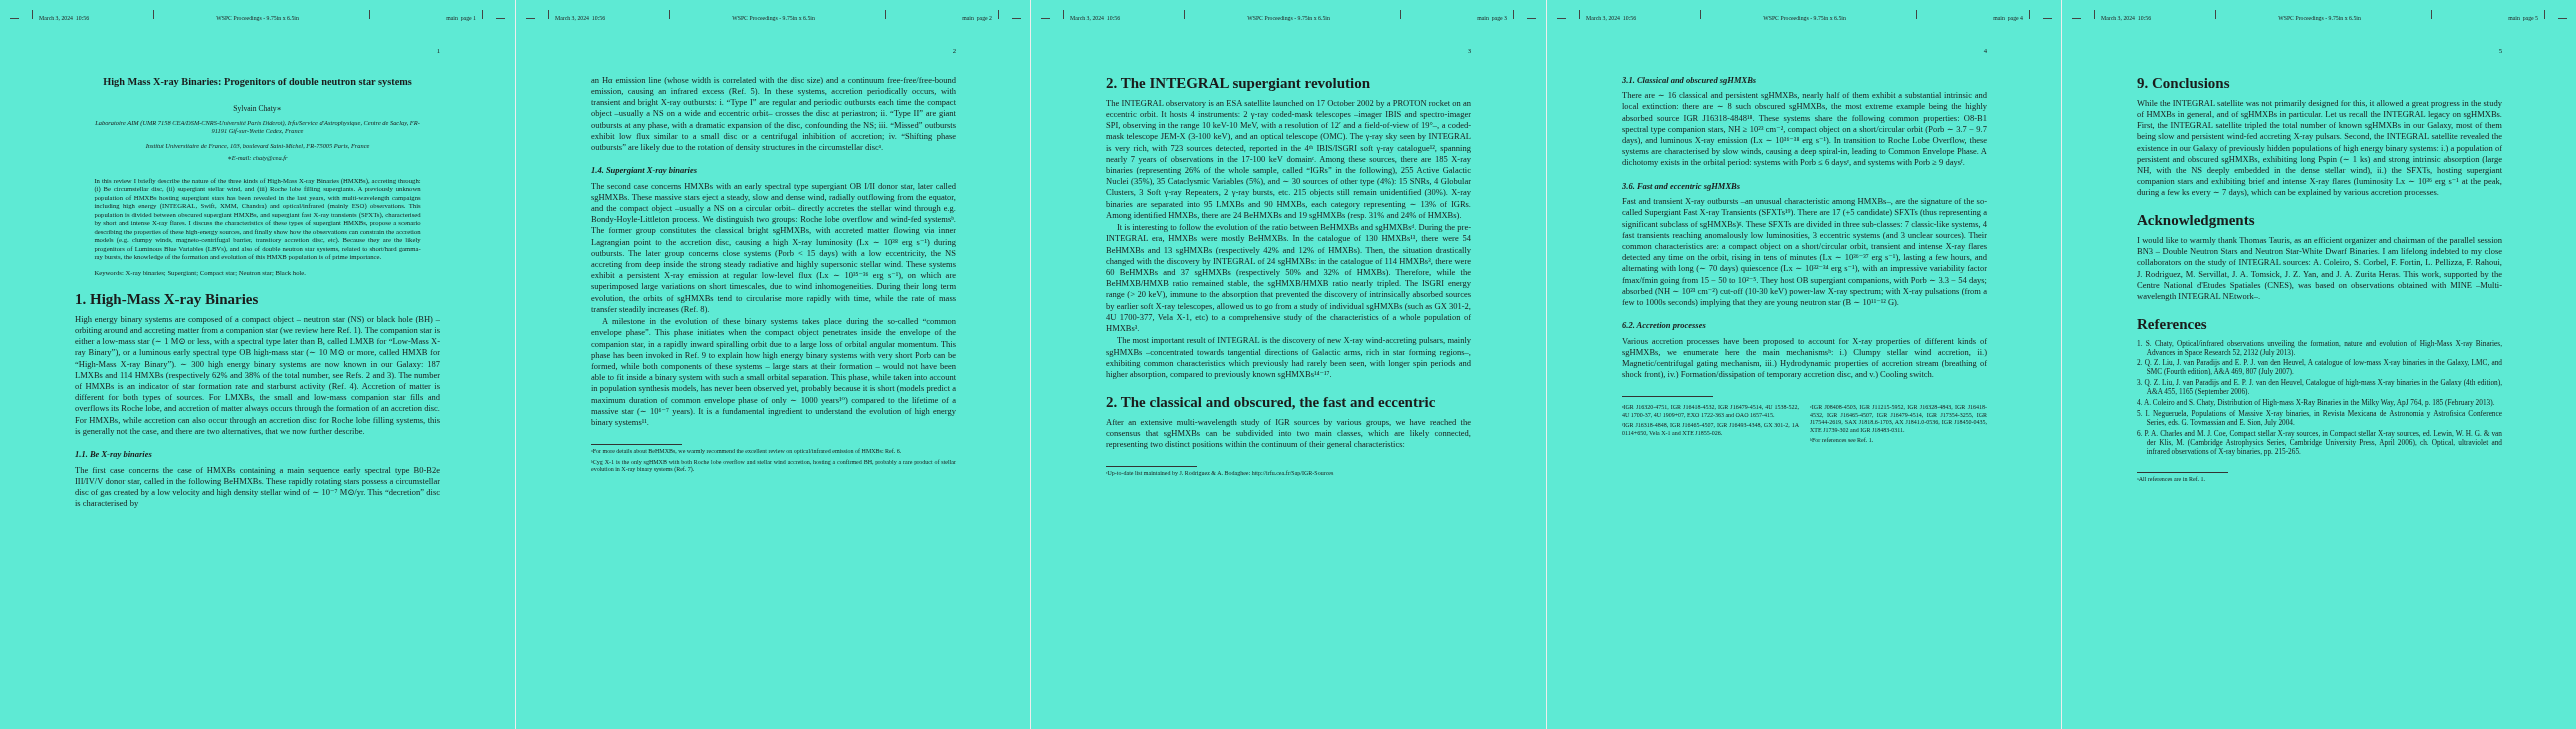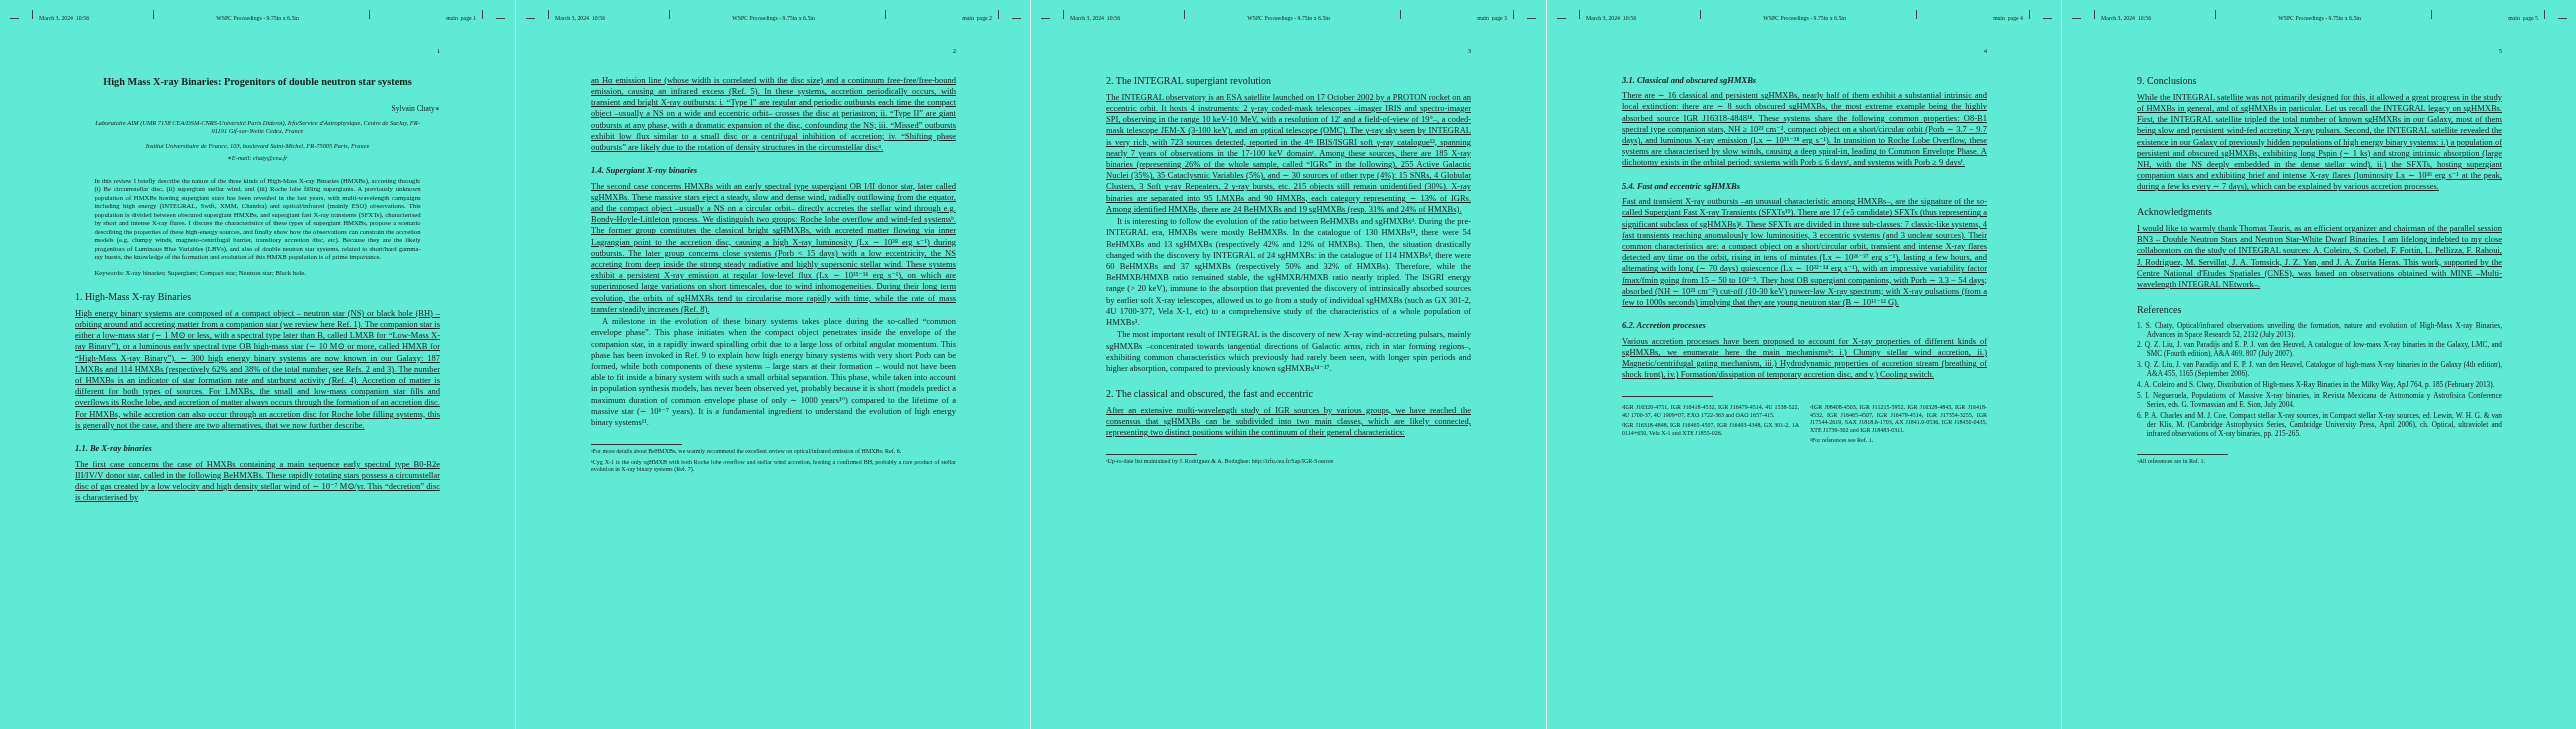--- a/index.html
+++ b/index.html
@@ -11,29 +11,29 @@
   .hdr{position:absolute;top:13.4px;left:0;right:0;height:9.7px;font-size:5.8px;color:#222;}
   .hdr-l{position:absolute;left:39px;top:1.2px;white-space:pre;}
   .hdr-c{position:absolute;left:0;right:0;top:1.2px;text-align:center;}
   .hdr-r{position:absolute;right:39px;top:1.2px;white-space:pre;}
   .tick-v{position:absolute;top:9.7px;width:0.6px;height:9.7px;background:#444;}
   .tick-h{position:absolute;top:18px;width:9.7px;height:0.6px;background:#444;}
   
   .tb{position:absolute;top:47px;left:75px;width:365px;}
   .folio{text-align:right;font-size:6.7px;margin-bottom:20.7px;}
   .title{font-size:10.3px;font-weight:bold;text-align:center;line-height:13.4px;margin:16px 3.6px 0 3.6px;}
-  .author{font-size:7.6px;text-align:right;margin-top:16px;}
+  .author{font-size:7.6px;text-align:center;margin-top:16px;}
   .affil{font-size:6.4px;font-style:italic;text-align:center;line-height:8.2px;margin:6px 16px 0 16px;}
   .email{font-size:6.4px;font-style:italic;text-align:center;margin-top:4.3px;}
   .abstract{font-size:6.7px;line-height:8.5px;text-align:justify;margin:14.6px 19.4px 0 19.4px;}
   .keywords{font-size:6.7px;line-height:8.5px;text-align:justify;margin:7.3px 19.4px 0 19.4px;}
-  .sechead{font-size:10px;font-weight:normal;margin:13.4px 0 6px 0;}
+  .sechead{font-size:15px;font-weight:bold;margin:13.4px 0 6px 0;}
   .subsechead{font-size:8.5px;font-weight:bold;font-style:italic;margin:12px 0 5.5px 0;}
   .p{font-size:8.5px;line-height:11.2px;text-align:justify;text-indent:11px;margin:0 0 1.2px 0;}
-  .p.noindent{text-indent:0;text-decoration:underline;}
+  .p.noindent{text-indent:0;}
   .fnrule{width:91px;border-top:0.6px solid #333;margin-top:16px;}
   .fn{font-size:6px;line-height:7.6px;text-align:justify;margin-top:3px;}
   .fncols{display:flex;gap:11px;margin-top:3.6px;}
   .fncol{flex:1;}
   .ref{font-size:7.3px;line-height:9px;text-align:justify;padding-left:9.7px;text-indent:-9.7px;margin:0 0 1.8px 0;}
   
   .arxiv{position:absolute;left:3.6px;top:0;height:729px;width:35px;display:flex;
          align-items:center;justify-content:center;}
   .arxiv span{writing-mode:vertical-rl;transform:rotate(180deg);font-size:19.4px;color:#4a4a4a;
               letter-spacing:0.6px;white-space:pre;font-family:"Liberation Serif","DejaVu Serif",serif;}
@@ -133,21 +133,21 @@
     <div class="tick-h" style="right:9.7px"></div>
     <div class="hdr">
       <span class="hdr-l">March 3, 2024  10:56</span>
       <span class="hdr-c">WSPC Proceedings - 9.75in x 6.5in</span>
       <span class="hdr-r">main  page 4</span>
     </div>
     <div class="tb">
       <div class="folio">4</div>
       <div class="subsechead" style="margin-top:4px">3.1. Classical and obscured sgHMXBs</div>
       <div class="p noindent">There are ∼ 16 classical and persistent sgHMXBs, nearly half of them exhibit a substantial intrinsic and local extinction: there are ∼ 8 such obscured sgHMXBs, the most extreme example being the highly absorbed source IGR J16318-4848¹⁸. These systems share the following common properties: O8-B1 spectral type companion stars, NH ≥ 10²³ cm⁻², compact object on a short/circular orbit (Porb ∼ 3.7 − 9.7 days), and luminous X-ray emission (Lx ∼ 10³⁶⁻³⁸ erg s⁻¹). In transition to Roche Lobe Overflow, these systems are characterised by slow winds, causing a deep spiral-in, leading to Common Envelope Phase. A dichotomy exists in the orbital period: systems with Porb ≤ 6 daysᵉ, and systems with Porb ≥ 9 daysᶠ.</div>
-      <div class="subsechead">5.4. Fast and eccentric sgHMXBs</div>
+      <div class="subsechead">3.6. Fast and eccentric sgHMXBs</div>
       <div class="p noindent">Fast and transient X-ray outbursts –an unusual characteristic among HMXBs–, are the signature of the so-called Supergiant Fast X-ray Transients (SFXTs¹⁹). There are 17 (+5 candidate) SFXTs (thus representing a significant subclass of sgHMXBs)ᵍ. These SFXTs are divided in three sub-classes: 7 classic-like systems, 4 fast transients reaching anomalously low luminosities, 3 eccentric systems (and 3 unclear sources). Their common characteristics are: a compact object on a short/circular orbit, transient and intense X-ray flares detected any time on the orbit, rising in tens of minutes (Lx ∼ 10³⁶⁻³⁷ erg s⁻¹), lasting a few hours, and alternating with long (∼ 70 days) quiescence (Lx ∼ 10³²⁻³⁴ erg s⁻¹), with an impressive variability factor fmax/fmin going from 15 − 50 to 10²⁻⁵. They host OB supergiant companions, with Porb ∼ 3.3 − 54 days; absorbed (NH ∼ 10²³ cm⁻²) cut-off (10-30 keV) power-law X-ray spectrum; with X-ray pulsations (from a few to 1000s seconds) implying that they are young neutron star (B ∼ 10¹¹⁻¹² G).</div>
       <div class="subsechead">6.2. Accretion processes</div>
       <div class="p noindent">Various accretion processes have been proposed to account for X-ray properties of different kinds of sgHMXBs, we enumerate here the main mechanismsʰ: i.) Clumpy stellar wind accretion, ii.) Magnetic/centrifugal gating mechanism, iii.) Hydrodynamic properties of accretion stream (breathing of shock front), iv.) Formation/dissipation of temporary accretion disc, and v.) Cooling switch.</div>
       <div class="fnrule"></div>
       <div class="fncols">
         <div class="fncol">
           <div class="fn">ᵉIGR J16320-4751, IGR J16418-4532, IGR J16479-4514, 4U 1538-522, 4U 1700-37, 4U 1909+07, EXO 1722-363 and OAO 1657-415.</div>
           <div class="fn">ᶠIGR J16318-4848, IGR J16465-4507, IGR J16493-4348, GX 301-2, 1A 0114+650, Vela X-1 and XTE J1855-026.</div>
         </div>
         <div class="fncol">

